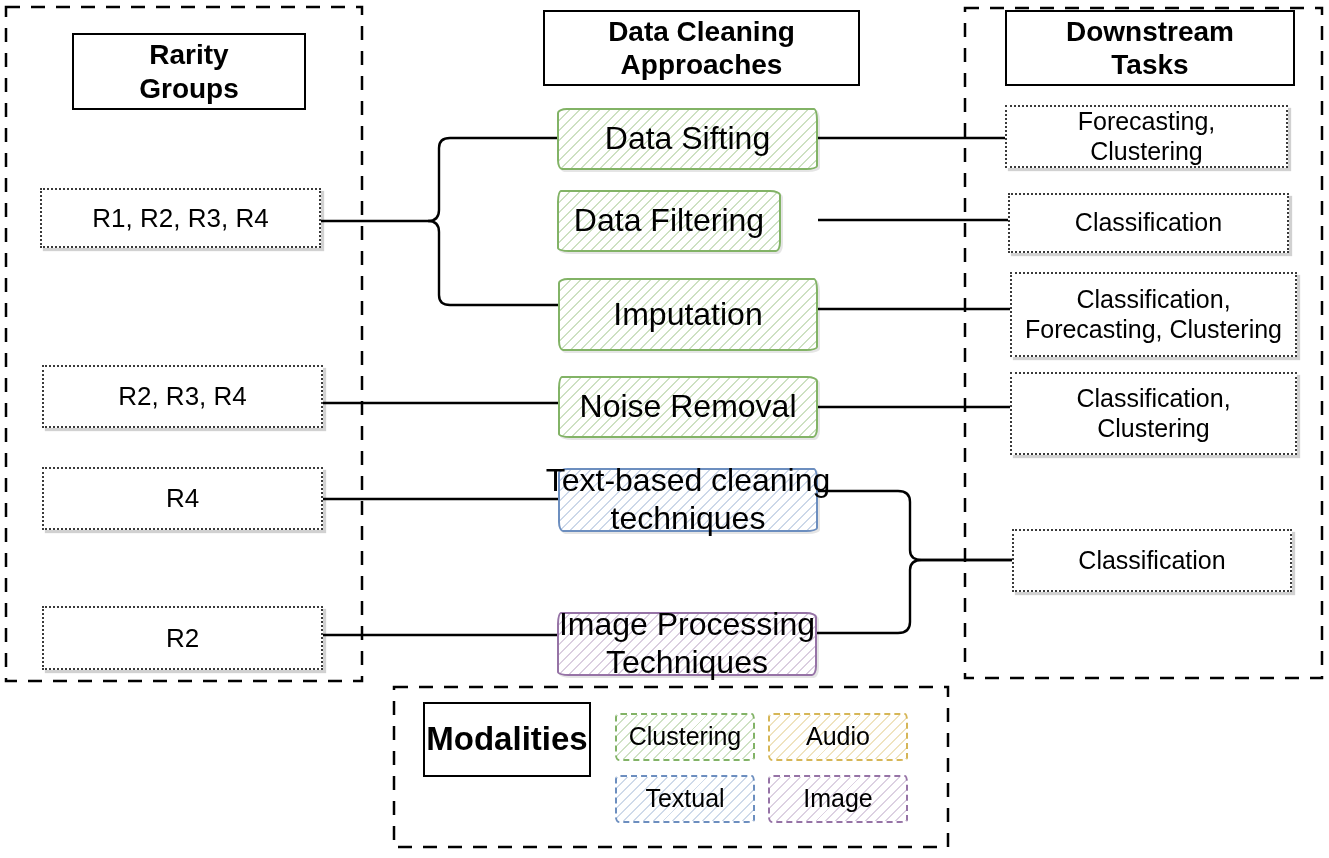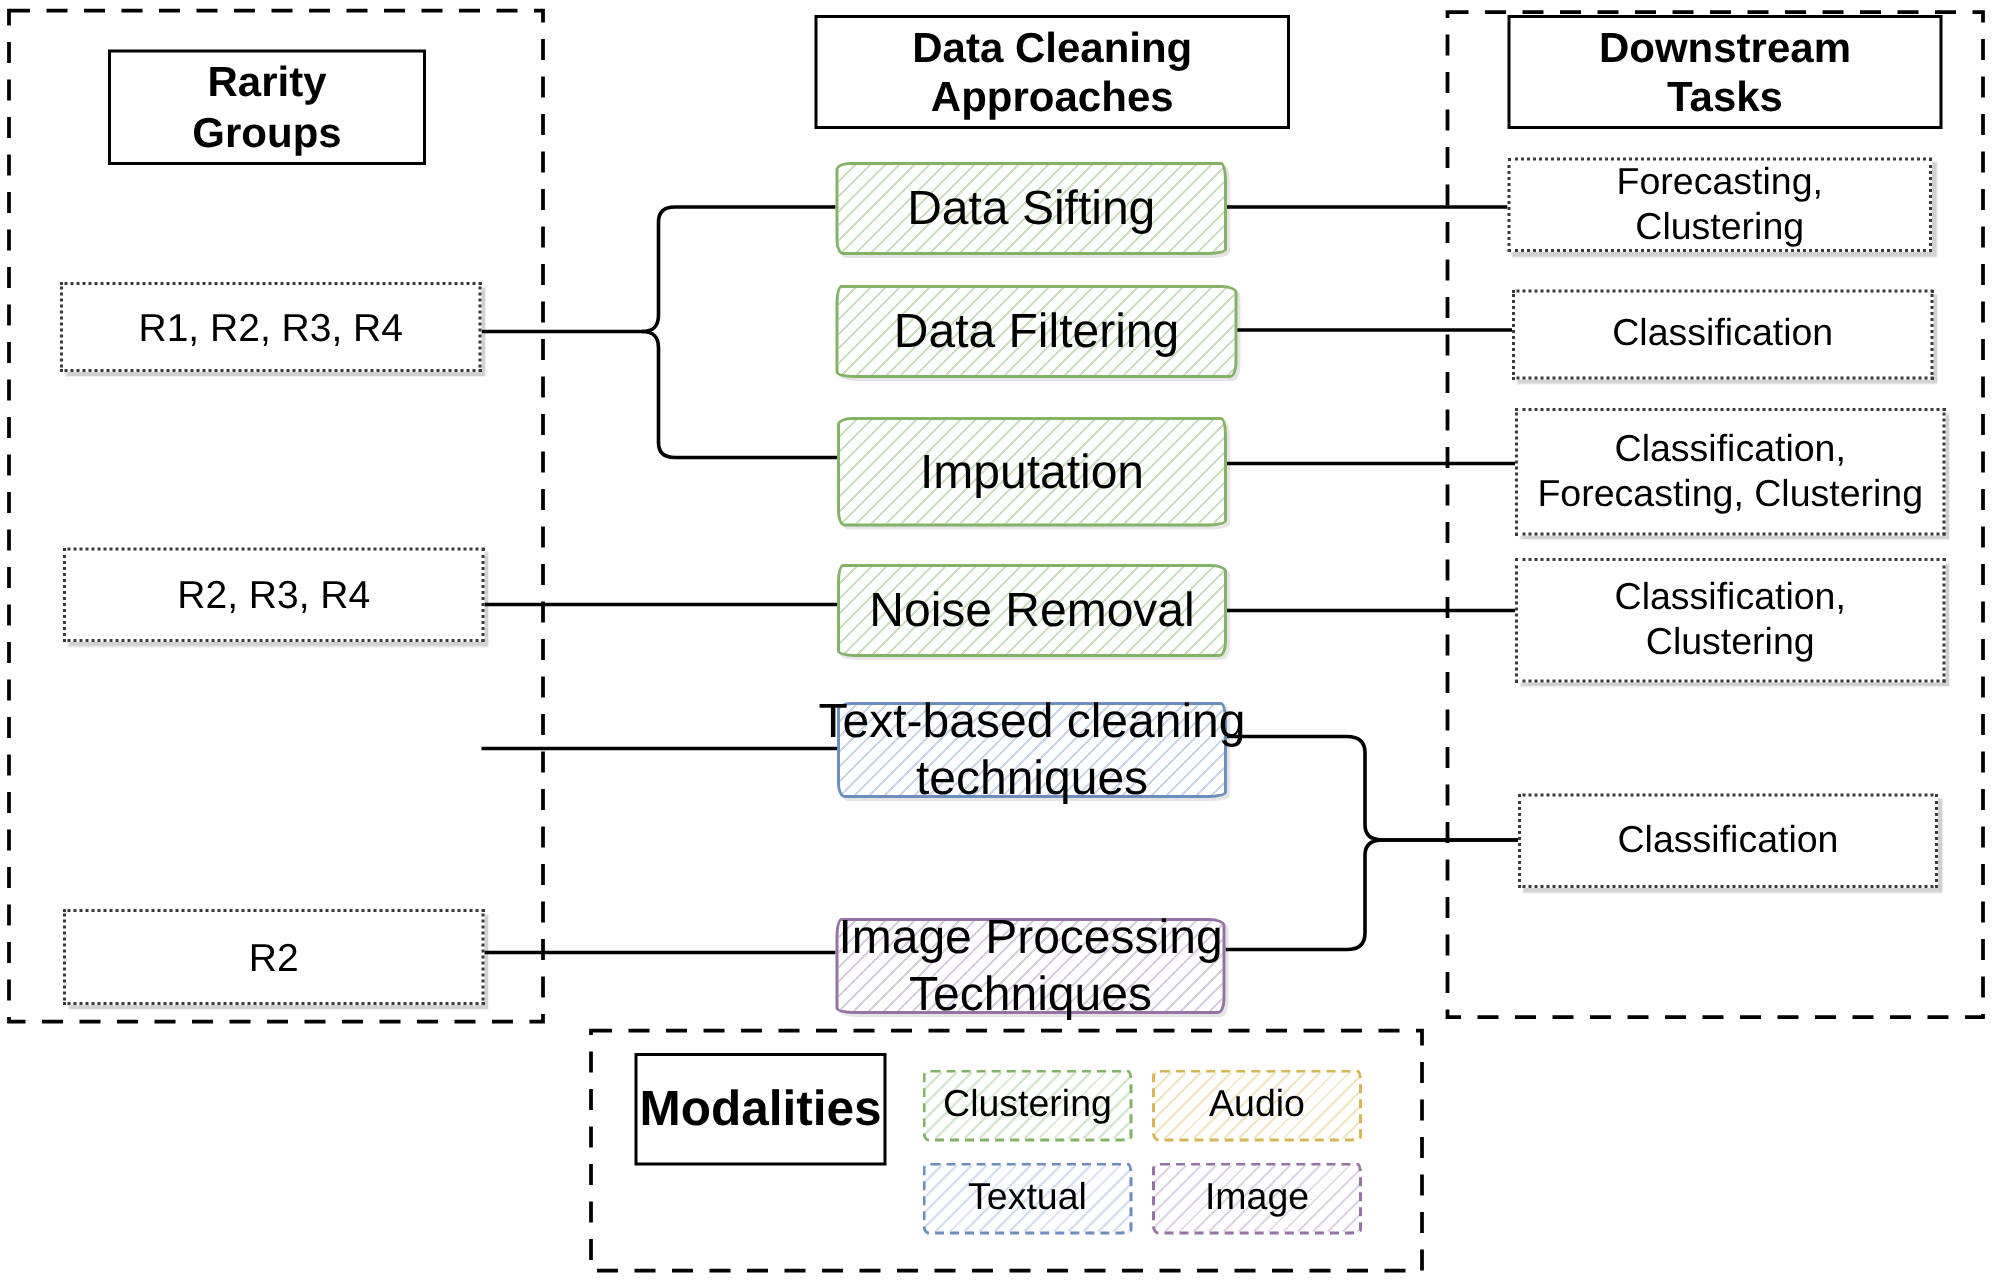--- a/index.html
+++ b/index.html
@@ -81,33 +81,34 @@
     <path d="M 321 635 H 557"></path>
 
     <path d="M 818 138 H 1005"></path>
     <path d="M 818 220 H 1008"></path>
     <path d="M 818 309 H 1010"></path>
     <path d="M 818 407 H 1010"></path>
     <path d="M 818 491 H 898 C 906 491 910 495 910 502 V 550 C 910 557 914 560 922 560 H 1012"></path>
     <path d="M 817 633 H 898 C 906 633 910 629 910 622 V 570 C 910 563 914 560 922 560 H 1012"></path>
   </svg>
 
-  <div class="box titlebox" style="left:72px;top:33px;width:212px;height:77px">Rarity
+  <div class="box titlebox" style="left:72px;top:33px;width:234px;height:77px">Rarity
 Groups</div>
   <div class="box titlebox" style="left:543px;top:10px;width:317px;height:76px">Data Cleaning
 Approaches</div>
   <div class="box titlebox" style="left:1005px;top:10px;width:290px;height:76px">Downstream
 Tasks</div>
 
   <div class="box dottedbox" style="left:40px;top:188px;width:281px;height:60px">R1, R2, R3, R4</div>
   <div class="box dottedbox" style="left:42px;top:365px;width:281px;height:63px">R2, R3, R4</div>
+  <div class="box dottedbox" style="left:42px;top:467px;width:281px;height:63px">R4</div>
   <div class="box dottedbox" style="left:42px;top:606px;width:281px;height:64px">R2</div>
 
   <div class="box node node-numerical sk-a" style="left:557px;top:108px;width:261px;height:62px">Data Sifting</div>
-  <div class="box node node-numerical sk-b" style="left:557px;top:190px;width:268px;height:62px">Data Filtering</div>
+  <div class="box node node-numerical sk-b" style="left:557px;top:190px;width:224px;height:62px">Data Filtering</div>
   <div class="box node node-numerical sk-a" style="left:558px;top:278px;width:260px;height:73px">Imputation</div>
   <div class="box node node-textual sk-a" style="left:558px;top:468px;width:260px;height:64px">Text-based cleaning
 techniques</div>
   <div class="box node node-numerical sk-b" style="left:558px;top:376px;width:260px;height:62px">Noise Removal</div>
   <div class="box node node-image sk-b" style="left:557px;top:612px;width:260px;height:64px">Image Processing
 Techniques</div>
 
   <div class="box dottedbox tasks" style="left:1005px;top:105px;width:283px;height:63px">Forecasting,
 Clustering</div>
   <div class="box dottedbox tasks" style="left:1008px;top:193px;width:281px;height:60px">Classification</div>

